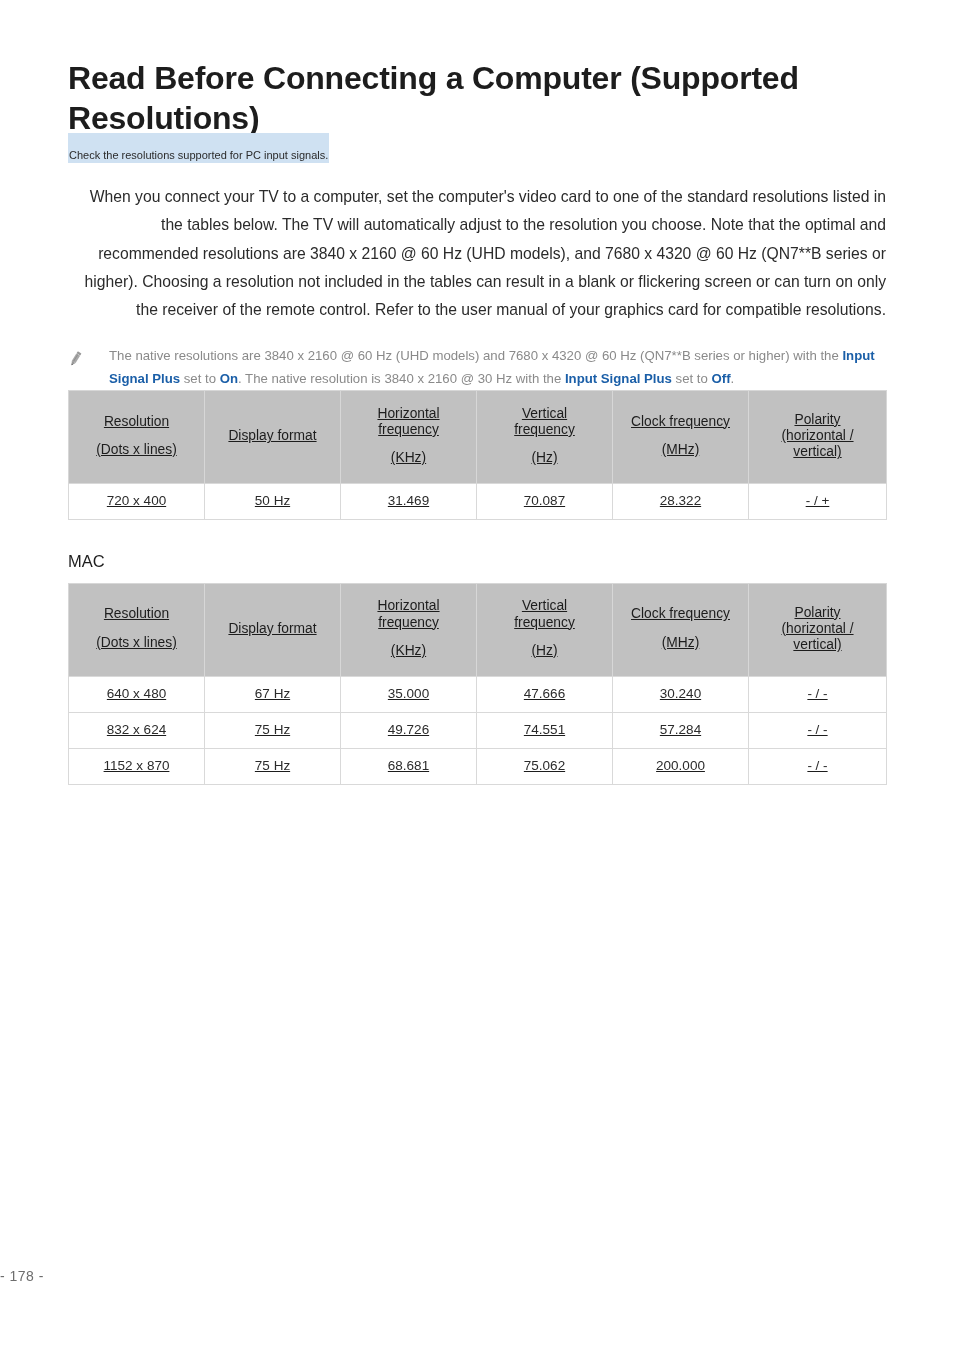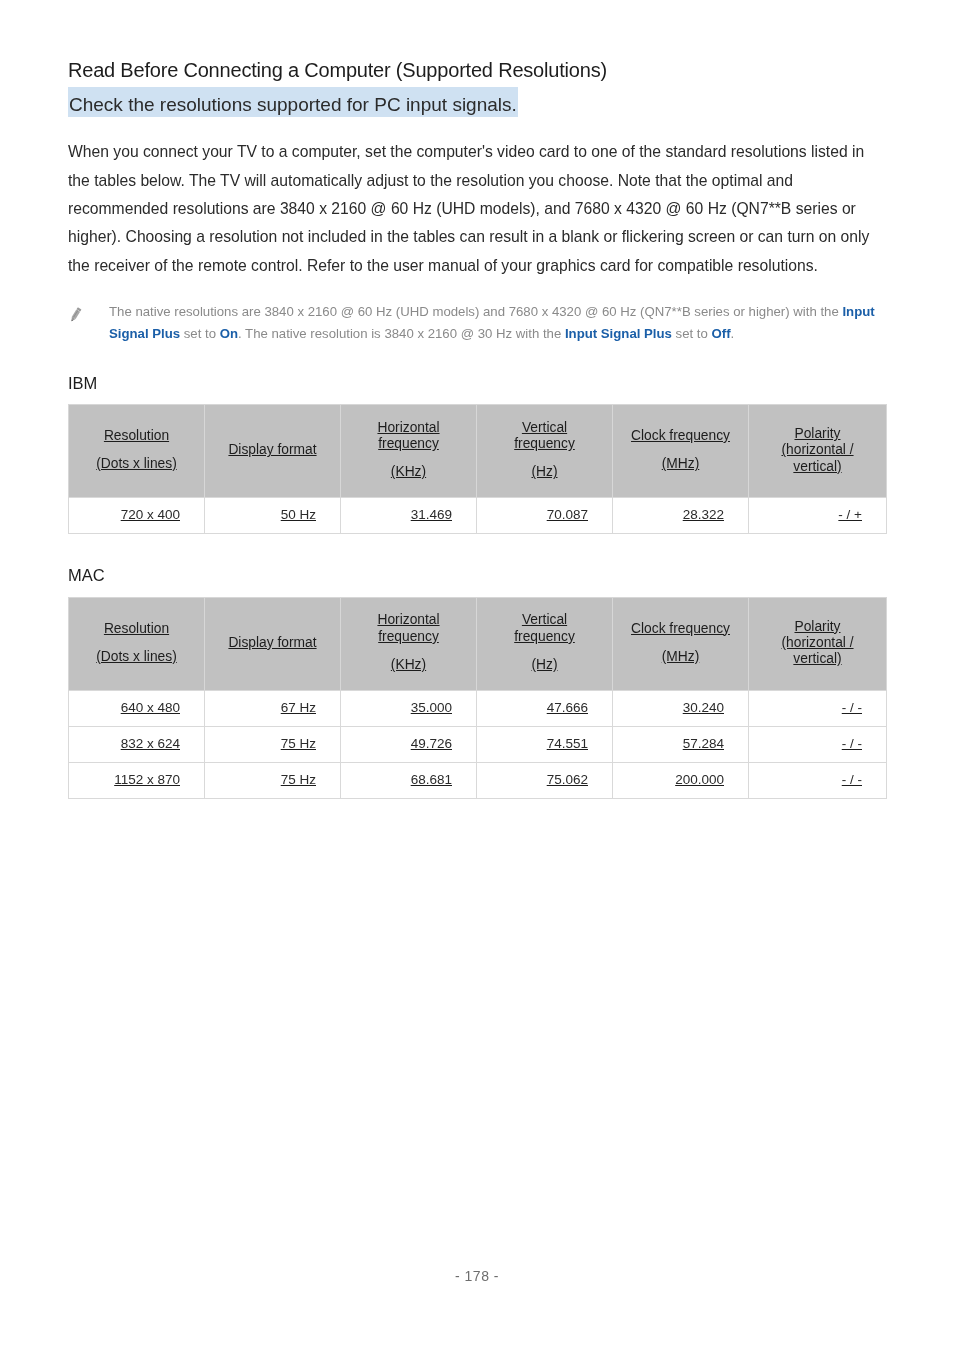--- a/index.html
+++ b/index.html
@@ -21,48 +21,48 @@
     width: 954px;
     height: 1350px;
     box-sizing: border-box;
     padding: 0 68px;
   }
 
   
   h1.doc-title {
     margin: 0;
     padding-top: 58px;
-    font-size: 20px;
-    font-weight: normal;
+    font-size: 32px;
+    font-weight: bold;
     line-height: 1.25;
     letter-spacing: -0.2px;
     color: #1d1d1d;
   }
 
   .subtitle-wrap {
     margin-top: 7px;
   }
   .subtitle {
     display: inline;
-    font-size: 19px;
+    font-size: 11px;
     line-height: 1.55;
     color: #2b2b2b;
     background: #cfe1f2;
     box-decoration-break: clone;
     -webkit-box-decoration-break: clone;
-    padding: 7px 1px 2px 1px;
+    padding: 16px 1px 2px 1px;
   }
 
   
   p.body-text {
     margin: 19px 0 0 0;
     font-size: 15.7px;
     line-height: 1.80;
     color: #2b2b2b;
-    text-align: left;
+    text-align: right;
     max-width: 818px;
   }
 
   
   .note {
     margin-top: 21px;
     display: flex;
     align-items: flex-start;
     gap: 26px;
   }
@@ -132,34 +132,33 @@
   table.res-table thead th .tight {
     display: block;
     line-height: 1.18;
   }
 
   table.res-table tbody td {
     background: #ffffff;
     border: 1px solid #d9d9d9;
     padding: 8px 24px;
     height: 16px;
-    text-align: right;
+    text-align: center;
     vertical-align: middle;
     font-size: 13.5px;
     line-height: 1.4;
     color: #2b2b2b;
   }
 
   
   .page-footer {
     position: absolute;
     left: 0;
     right: 0;
     top: 1268px;
-    text-align: center;
     font-size: 14px;
     color: #6d6d6d;
     letter-spacing: 0.5px;
   }
 </style>
 </head>
 <body>
 
 <div class="page">
 
@@ -181,21 +180,20 @@
           <polygon points="5.3,12.4 9.7,12.4 7.5,16.4" fill="#9a9a9a"></polygon>
           <polygon points="6.6,15.0 8.4,15.0 7.5,16.4" fill="#5e5e5e"></polygon>
         </g>
       </svg>
     </span>
     <div class="note-body">
       <span>The native resolutions are 3840 x 2160 @ 60 Hz (UHD models) and 7680 x 4320 @ 60 Hz (QN7**B series or higher) with the </span><span class="lnk">Input Signal Plus</span><span> set to </span><span class="lnk">On</span><span>. The native resolution is 3840 x 2160 @ 30 Hz with the </span><span class="lnk">Input Signal Plus</span><span> set to </span><span class="lnk">Off</span><span>.</span>
     </div>
   </div>
 
-  <h2 class="section-label">IBM</h2>
   <table class="res-table">
     <colgroup>
       <col class="c0">
         <col class="c1">
         <col class="c2">
         <col class="c3">
         <col class="c4">
         <col class="c5">
     </colgroup>
     <thead>

